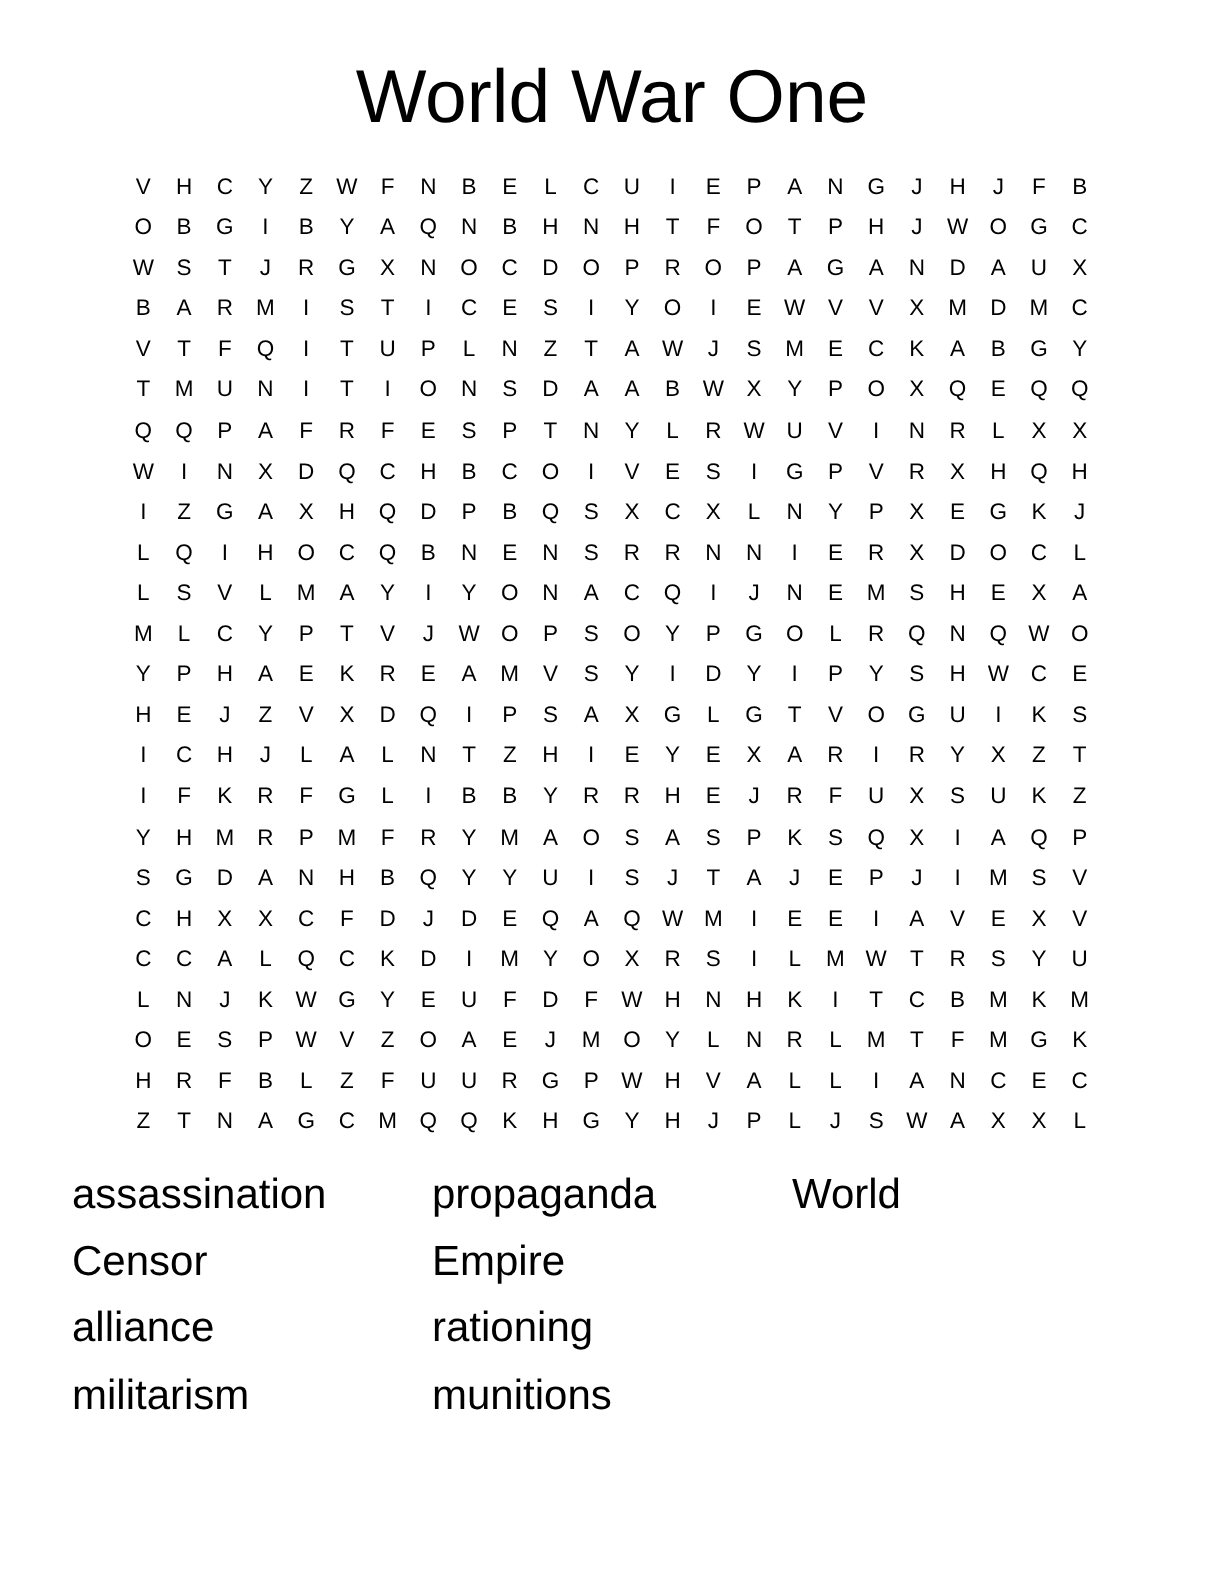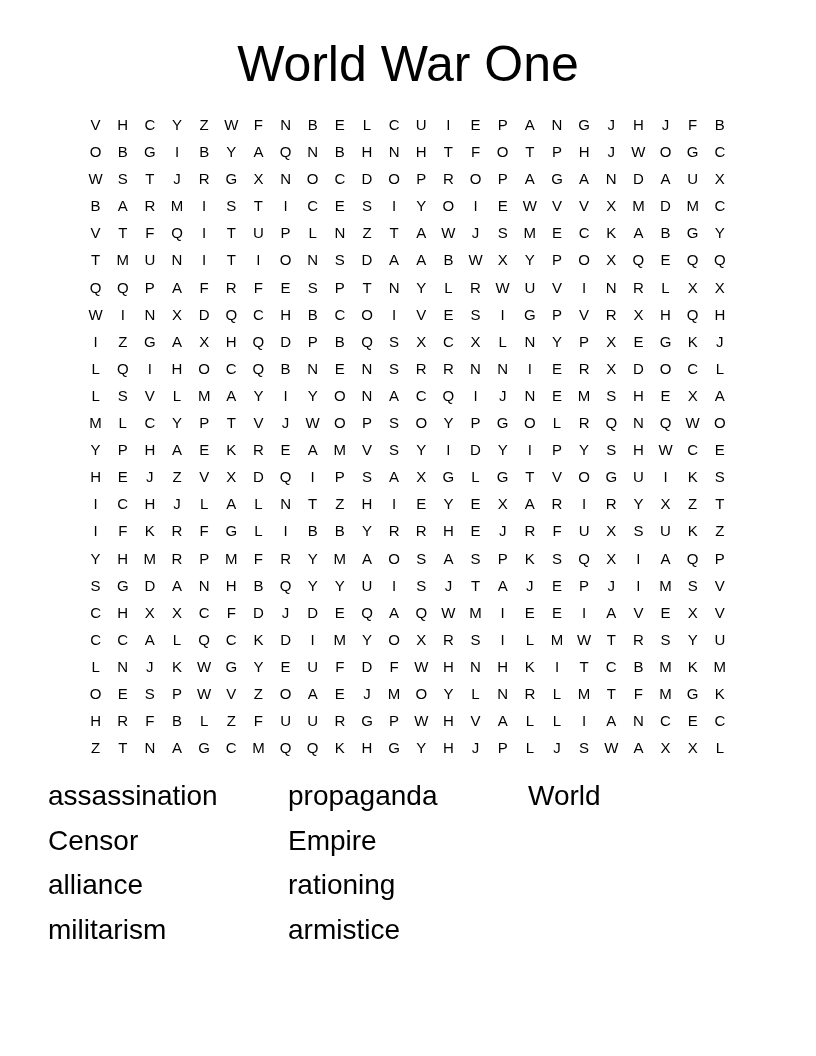--- a/index.html
+++ b/index.html
@@ -692,15 +692,15 @@
   </div>
 
 <div class="word-list" id="word-list">
     <div class="word">assassination</div>
     <div class="word">Censor</div>
     <div class="word">alliance</div>
     <div class="word">militarism</div>
     <div class="word">propaganda</div>
     <div class="word">Empire</div>
     <div class="word">rationing</div>
-    <div class="word">armistice</div>
+    <div class="word">munitions</div>
     <div class="word">World</div>
   </div>
 
 </body></html>

